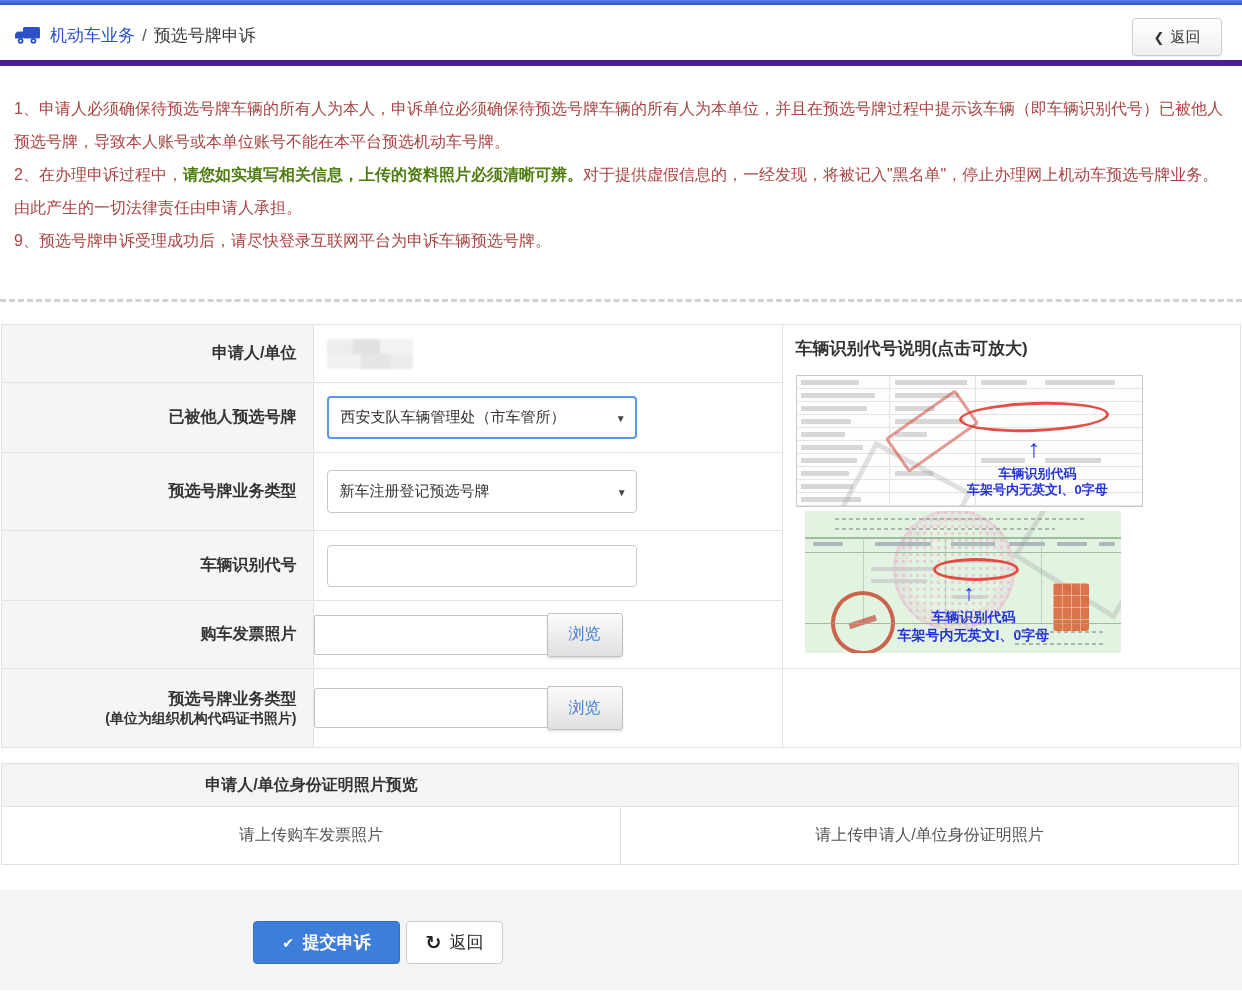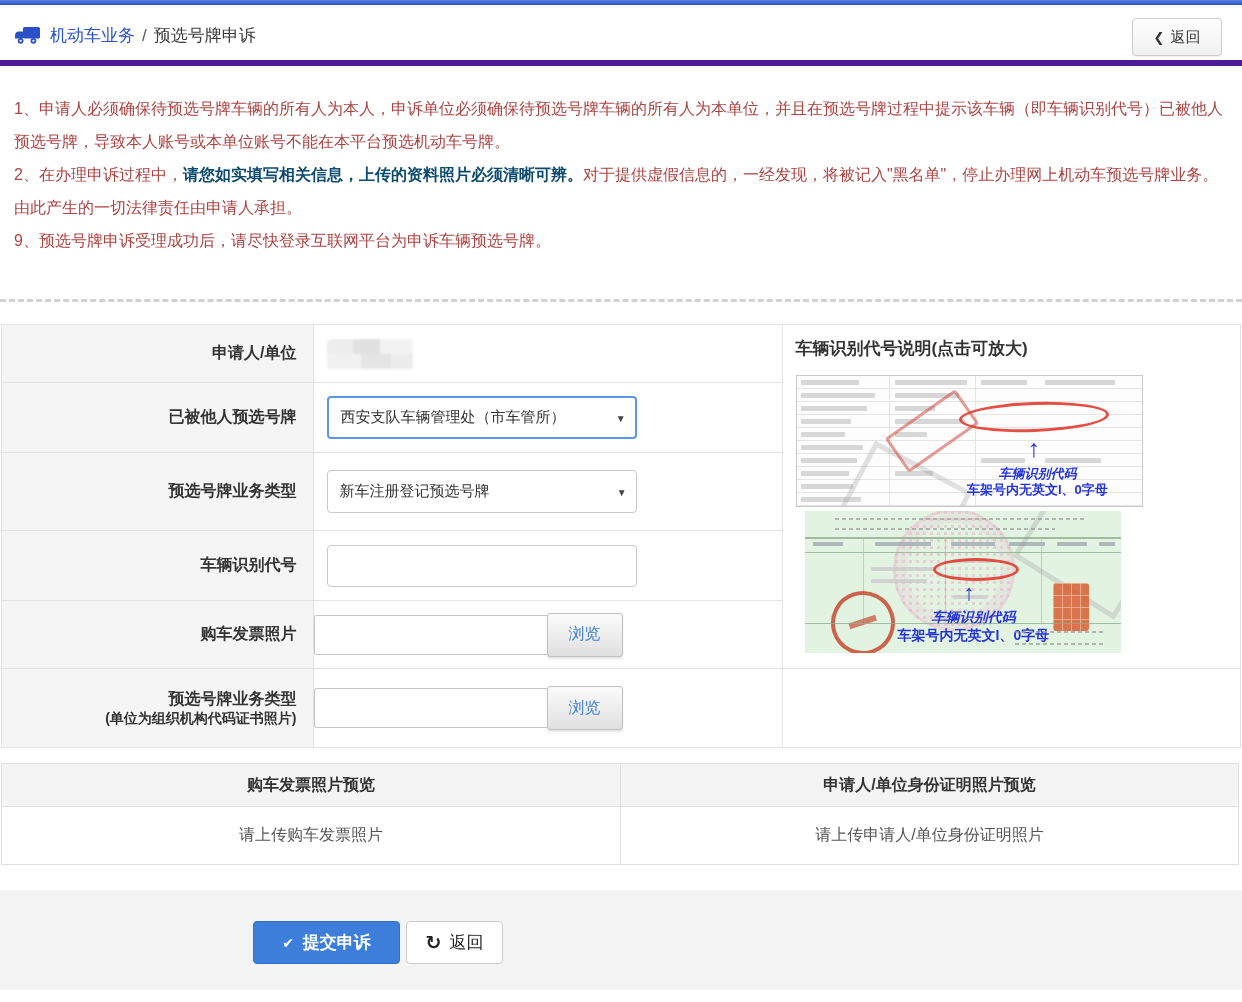--- a/index.html
+++ b/index.html
@@ -24,21 +24,21 @@
               border:1px solid #ccc; border-radius:4px; background:linear-gradient(#fff,#f0f0f0);
               color:#333; font-size:15px; display:flex; align-items:center; justify-content:center;
               gap:6px; box-shadow:0 1px 1px rgba(0,0,0,.06); cursor:pointer; }
   .back-chevron { font-size:13px; font-weight:bold; }
 
   
   .notice { position:absolute; left:14px; top:92px; width:1218px; color:#a94442;
             font-size:16px; line-height:33px; }
   .notice-title { font-weight:bold; }
   .notice p { margin:0; }
-  .hl { color:#0c4a6e; font-weight:bold; }
+  .hl { color:#4d7c0f; font-weight:bold; }
 
   .divider { position:absolute; left:0; top:299px; width:1242px; height:0;
              border-top:3px dashed #d2d2d2; }
 
   
   table.form { position:absolute; left:1px; top:324px; width:1240px; border-collapse:collapse;
                table-layout:fixed; }
   table.form td { border:1px solid #e3e3e3; vertical-align:middle; }
   td.lab { width:305px; background:#f5f5f5; text-align:right; padding-right:16px;
            font-weight:bold; font-size:16px; color:#333; }
@@ -81,21 +81,21 @@
                             #e4e4e4 178px 179px, transparent 179px); }
   .bar { position:absolute; height:5px; background:#c9c9c9; opacity:.75; border-radius:1px; }
   .bar.dk { background:#9aa4ae; }
   .red-ellipse { position:absolute; border:3px solid #e23b30; border-radius:50%; opacity:.9; }
   .stamp-rect { position:absolute; width:86px; height:42px; border:3px solid rgba(212,72,62,.55);
                 transform:rotate(-35deg); border-radius:3px; }
   .wm { position:absolute; border:5px solid rgba(150,150,150,.28); transform:rotate(28deg); }
   .up-arrow { position:absolute; color:#2433d9; font-weight:bold; font-size:25px; line-height:1; }
   .callout { position:absolute; text-align:center; color:#2433d9; font-weight:bold;
              line-height:1.25; }
-  .callout .l1 { font-size:13px; display:block;font-style:italic; }
+  .callout .l1 { font-size:13px; display:block; }
   .callout .l2 { font-size:13px; display:block; }
 
   .invoice { position:absolute; left:22px; top:186px; width:316px; height:142px;
              background:#e2f3e2; overflow:hidden; cursor:pointer; }
   .hline { position:absolute; height:1px; background:#8fae8f; opacity:.8; }
   .vline { position:absolute; width:1px; background:#a9c4a9; opacity:.7; }
   .dotline { position:absolute; height:2px;
              background:repeating-linear-gradient(90deg,#9a9a9a 0 4px,transparent 4px 7px);
              opacity:.7; }
   .pink-wm { position:absolute; left:88px; top:-2px; width:122px; height:122px; border-radius:50%;
@@ -291,21 +291,20 @@
           <div class="browse-btn">浏览</div>
         </div>
       </td>
       <td class="aux cell-empty"></td>
     </tr>
   </tbody>
     </table>
 
   <div class="preview">
     <div class="hdr">
-      <div class="pcell">购车发票照片预览</div>
       <div class="pcell">申请人/单位身份证明照片预览</div>
     </div>
     <div class="bod">
       <div class="pcell">请上传购车发票照片</div>
       <div class="pcell">请上传申请人/单位身份证明照片</div>
     </div>
   </div>
 
   <div class="footer-band">
     <div class="submit-btn">

